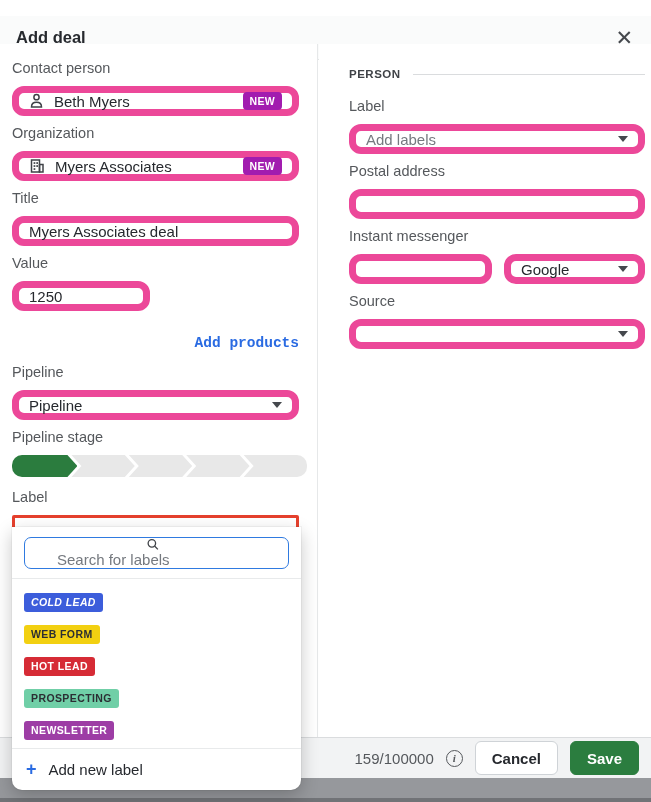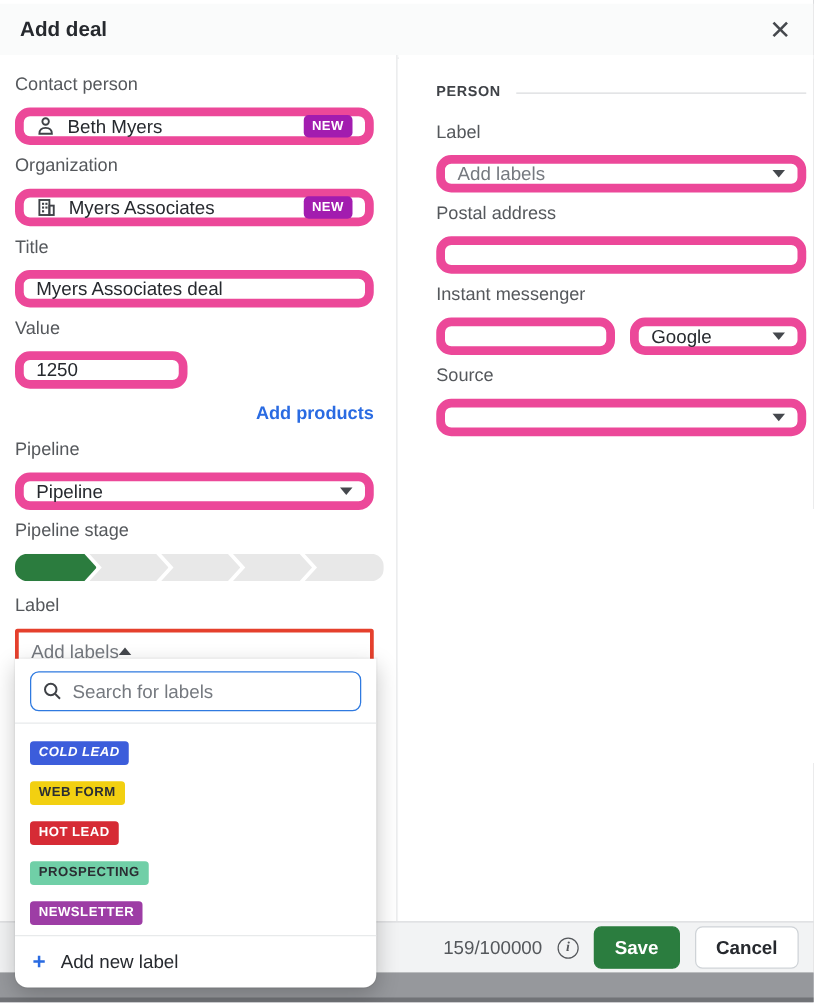--- a/index.html
+++ b/index.html
@@ -1,21 +1,21 @@
 <!DOCTYPE html>
 <html><head>
 <meta charset="utf-8">
 <style>
   * { margin:0; padding:0; box-sizing:border-box; }
   html,body { font-family:"Liberation Sans","DejaVu Sans",sans-serif; }
   .modal { position:relative; width:651px; height:802px; background:#96989c; overflow:hidden; }
   .modal-surface { position:absolute; left:0; top:0; width:651px; height:778px; background:#fff; }
 
   
-  .hdr { position:absolute; left:0; top:3px; width:651px; height:44px; background:#fafbfb;
+  .hdr { position:absolute; left:0; top:16px; width:651px; height:44px; background:#fafbfb;
          border-bottom:1px solid #e3e5e6; display:flex; align-items:center; padding:0 18px 0 16px; }
   .hdr-title { font-size:16.5px; font-weight:bold; color:#26292e; flex:1; }
   .close-x { font-size:21px; color:#45484d; cursor:pointer; line-height:1; }
 
   
   .left-col { position:absolute; left:0; top:44px; width:318px; height:693px;
               border-right:1px solid #e6e8e9; background:#fff; padding:16px 18px 0 12px; }
   .right-col { position:absolute; left:319px; top:44px; width:332px; height:693px;
                background:#fff; padding:22px 6px 0 30px; }
 
@@ -27,42 +27,42 @@
   .badge-new { background:#a21caf; color:#fff; font-size:10.5px; font-weight:bold;
                padding:3px 7px; border-radius:4px; letter-spacing:.3px; }
   .caret-down { width:0; height:0; border-left:5px solid transparent; border-right:5px solid transparent;
                 border-top:6px solid #45484d; }
   .caret-up { width:0; height:0; border-left:5px solid transparent; border-right:5px solid transparent;
               border-bottom:6px solid #45484d; }
   .row2 { display:flex; gap:12px; }
   .icon-lead { margin-right:10px; display:flex; align-items:center; }
 
   .link-blue { color:#2a6be2; font-weight:bold; font-size:14.5px; cursor:pointer; }
-  .add-products-row { text-align:right; height:20px; margin:2px 0 10px 0; }
+  .add-products-row { text-align:right; height:20px; margin:14px 0 10px 0;font-family:Liberation Mono, monospace; }
 
   
   .stage-bar { display:flex; height:22px; margin-bottom:12px; }
   .stage-seg { flex:1; background:#e8e8e8; margin-right:-8px; }
   .stage-seg.first { border-radius:10px 0 0 10px;
       clip-path:polygon(0 0, calc(100% - 10px) 0, 100% 50%, calc(100% - 10px) 100%, 0 100%); }
   .stage-seg.mid { clip-path:polygon(2px 0, calc(100% - 10px) 0, 100% 50%, calc(100% - 10px) 100%, 2px 100%, 12px 50%); }
   .stage-seg.last { border-radius:0 10px 10px 0;
       clip-path:polygon(2px 0, 100% 0, 100% 100%, 2px 100%, 12px 50%); }
   .stage-seg.active { background:#2b7c3e; }
 
   
   .red-select { height:36px; border:3px solid #e5402d; border-radius:2px; background:#fff;
                 display:flex; align-items:center; padding:0 10px; font-size:15px; margin-bottom:0; }
 
   
   .dd-panel { position:absolute; left:12px; top:527px; width:289px; height:263px; background:#fff;
               border-radius:0 0 10px 10px; box-shadow:0 6px 18px rgba(0,0,0,.22), 0 0 0 1px rgba(0,0,0,.04);
               display:flex; flex-direction:column; z-index:5; }
   .dd-search-wrap { padding:10px 12px 9px 12px; border-bottom:1px solid #e8eaeb; }
-  .dd-search { height:32px; border:1.5px solid #2f7ae0; border-radius:7px; display:flex; align-items:center; padding:0 9px; }
+  .dd-search { height:32px; border:1.5px solid #2f7ae0; border-radius:7px; display:flex; align-items:center; padding:0 9px;flex-direction:column; }
   .dd-search input { border:none; outline:none; flex:1; font-size:15px; color:#26292e;
                      font-family:"Liberation Sans","DejaVu Sans",sans-serif; background:transparent; }
   .dd-search input::placeholder { color:#75797f; opacity:1; }
   .dd-options { flex:1; padding:7px 0 6px 0; overflow:hidden; border-bottom:1px solid #e8eaeb; }
   .dd-option { height:32px; display:flex; align-items:center; padding:0 12px; cursor:pointer; }
   .chip { font-size:10.5px; font-weight:bold; padding:3.5px 7px; border-radius:3px; letter-spacing:.4px; }
   .dd-footer { height:41px; display:flex; align-items:center; padding:0 14px; cursor:pointer; }
   .plus-glyph { color:#2a6be2; font-size:18px; font-weight:bold; margin-right:12px; }
   .add-label-txt { font-size:15px; color:#26292e; }
 
@@ -200,22 +200,22 @@
     <div class="field-label">Source</div>
     <div class="control">
       <span class="grow"></span>
       <span class="caret-down"></span>
     </div>
   </div>
 
   <div class="ftr">
     <span class="char-count">159/100000</span>
     <span class="info-icon">i</span>
+    <div class="btn btn-cancel">Cancel</div>
     <div class="btn btn-save">Save</div>
-    <div class="btn btn-cancel">Cancel</div>
   </div>
 
   <div class="bottom-strip"></div>
 
   <div class="dd-panel">
     <div class="dd-search-wrap">
       <div class="dd-search">
         <svg width="16" height="16" viewBox="0 0 16 16" style="margin-right:8px;">
             <circle cx="6.6" cy="6.6" r="4.6" fill="none" stroke="#3f4247" stroke-width="1.6"></circle>
             <line x1="10.2" y1="10.2" x2="14" y2="14" stroke="#3f4247" stroke-width="1.6"></line>

